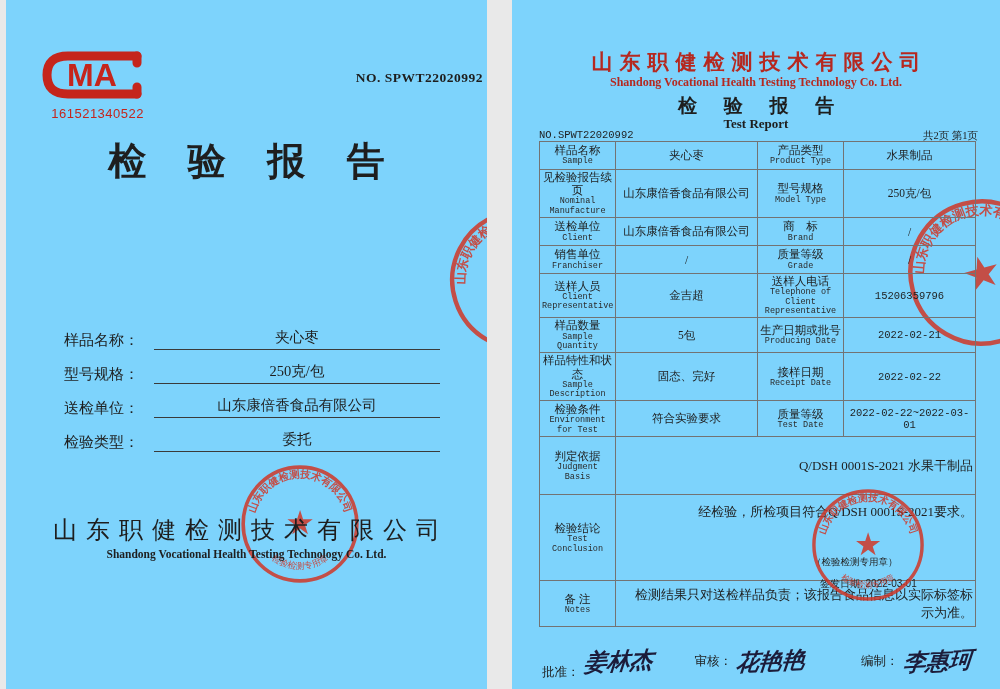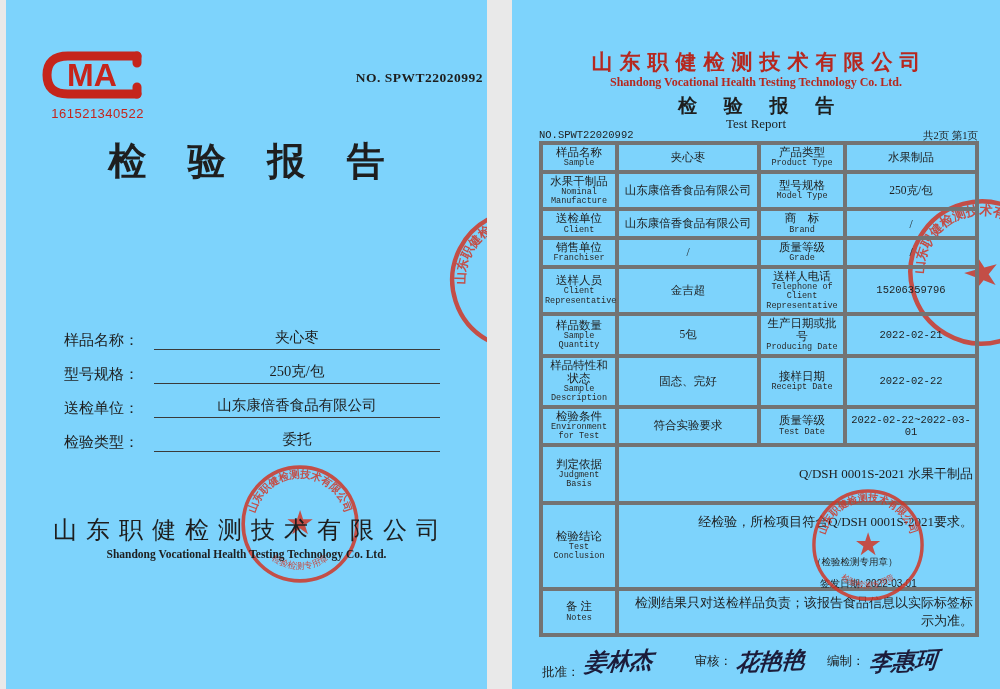--- a/index.html
+++ b/index.html
@@ -23,42 +23,42 @@
   .frow{display:flex;align-items:flex-end;height:24px;margin-bottom:10px;}
   .flabel{font-weight:normal;font-size:15px;white-space:nowrap;width:90px;}
   .fval{flex:1;text-align:center;font-size:14.5px;border-bottom:1.2px solid #3a3a3a;padding-bottom:2px;}
   .p1-co-cn{position:absolute;top:514px;left:0;width:100%;text-align:center;font-size:24px;letter-spacing:9px;padding-left:9px;box-sizing:border-box;}
   .p1-co-en{position:absolute;top:548px;left:0;width:100%;text-align:center;font-size:11.5px;font-weight:bold;}
 
   
   .p2-co-cn{position:absolute;top:48px;left:0;width:100%;text-align:center;font-size:21px;font-weight:bold;letter-spacing:7px;color:#b6281f;padding-left:7px;box-sizing:border-box;}
   .p2-co-en{position:absolute;top:75px;left:0;width:100%;text-align:center;font-size:12px;font-weight:bold;color:#b6281f;}
   .p2-title{position:absolute;top:93px;left:0;width:100%;text-align:center;font-size:19px;font-weight:bold;letter-spacing:11px;padding-left:11px;box-sizing:border-box;}
-  .p2-title-en{position:absolute;top:116px;left:0;width:100%;text-align:center;font-size:13px;font-weight:normal;}
+  .p2-title-en{position:absolute;top:116px;left:0;width:100%;text-align:center;font-size:13px;font-weight:bold;}
   .p2-no{position:absolute;top:129px;left:27px;font-size:10.5px;font-family:"Liberation Mono",monospace;}
   .p2-pages{position:absolute;top:129px;right:22px;font-size:10.5px;}
 
   
   table.rpt{position:absolute;left:27px;top:141px;width:436px;border-collapse:collapse;table-layout:fixed;}
-  table.rpt td{border:4px solid #737373;padding:1px 2px;vertical-align:middle;overflow:visible;}
+  table.rpt td{border:1px solid #737373;padding:1px 2px;vertical-align:middle;overflow:visible;}
   .cl{font-size:11.5px;text-align:center;line-height:1.15;}
   .el{font-size:8.5px;font-family:"Liberation Mono",monospace;text-align:center;line-height:1.1;color:#2a2a2a;}
   .vc{font-size:11.5px;text-align:center;}
   .vm{font-size:10.5px;font-family:"Liberation Mono",monospace;text-align:center;}
   .vl{font-size:13px;text-align:right;padding-left:8px !important;vertical-align:middle;}
   tr.h28{height:28px;} tr.h36{height:36px;} tr.h58{height:58px;} tr.h64{height:64px;} tr.h86{height:86px;} tr.h46{height:46px;}
   .concl-cell{position:relative;}
   .stamp-caption{position:absolute;left:300px;top:556px;font-size:9.5px;color:#222;}
   .issue-date{position:absolute;left:308px;top:577px;font-size:10px;color:#222;font-family:Liberation Sans, sans-serif;}
 
   
   .sigrow{position:absolute;top:641px;left:30px;width:440px;display:flex;align-items:center;}
   .siglabel{font-size:12.5px;white-space:nowrap;}
   .signame{font-family:"DejaVu Serif",serif;font-style:italic;font-weight:bold;font-size:23px;color:#1c1c3a;transform:rotate(-3deg) skewX(-8deg);white-space:nowrap;margin-left:4px;}
-  .sg1{margin-left:0;margin-top:23px;} .sg2{margin-left:42px;} .sg3{margin-left:22px;}
+  .sg1{margin-left:0;margin-top:23px;} .sg2{margin-left:42px;} .sg3{margin-left:56px;}
 </style>
 </head>
 <body>
 
 <div class="page" id="page1">
 
   <div class="cma">
     <svg width="104" height="56" viewBox="0 0 104 56">
       <path d="M 97,8 L 28,8 Q 7,8 7,27 Q 7,46 28,46 L 97,46" fill="none" stroke="#c5251c" stroke-width="9" stroke-linecap="round"></path>
       <path d="M 97,8 L 97,15 M 97,46 L 97,39" fill="none" stroke="#c5251c" stroke-width="9" stroke-linecap="round"></path>
@@ -141,21 +141,21 @@
           </td>
       <td class="vc">夹心枣</td>
       <td>
             <div class="cl">产品类型</div>
             <div class="el">Product Type</div>
           </td>
       <td class="vc">水果制品</td>
     </tr>
     <tr class="h28">
       <td>
-            <div class="cl">水果干制品</div>
+            <div class="cl">见检验报告续页</div>
             <div class="el">Nominal Manufacture</div>
           </td>
       <td class="vc">山东康倍香食品有限公司</td>
       <td>
             <div class="cl">型号规格</div>
             <div class="el">Model Type</div>
           </td>
       <td class="vc">250克/包</td>
     </tr>
     <tr class="h28">

